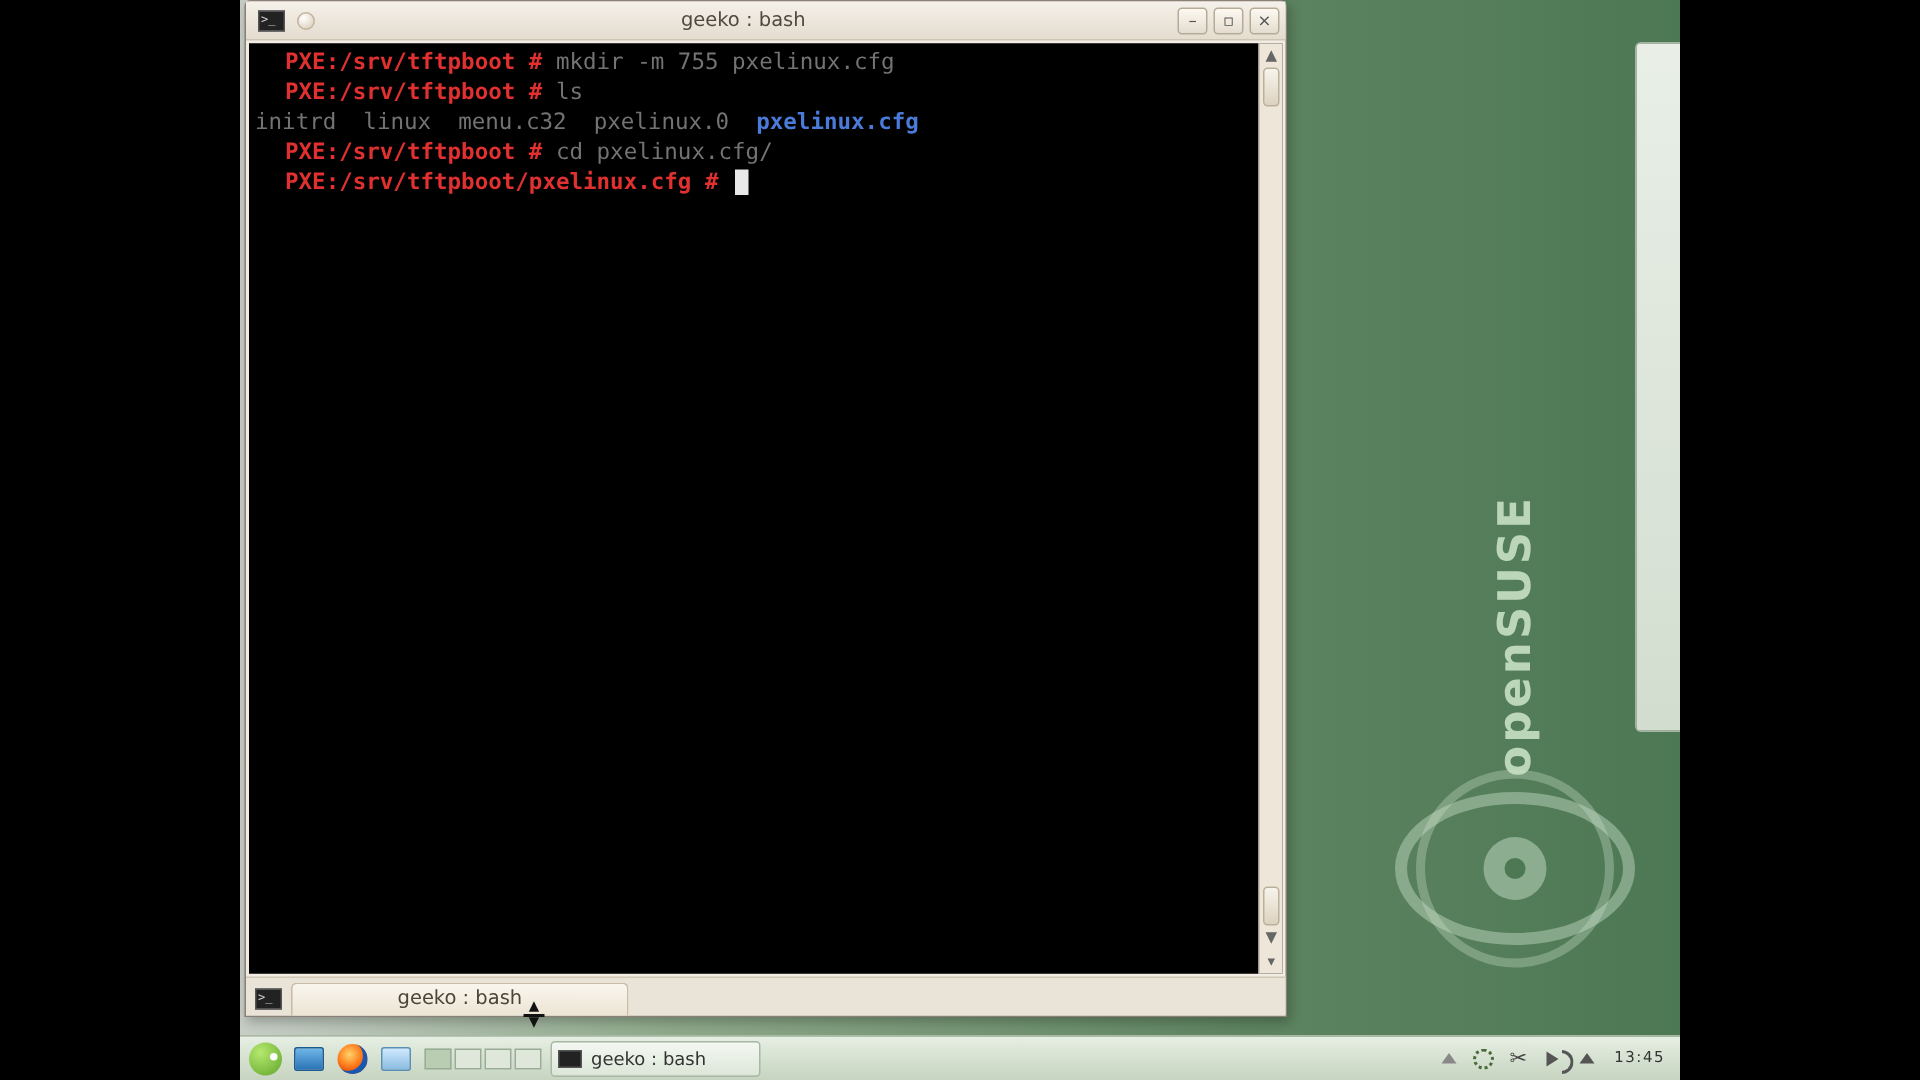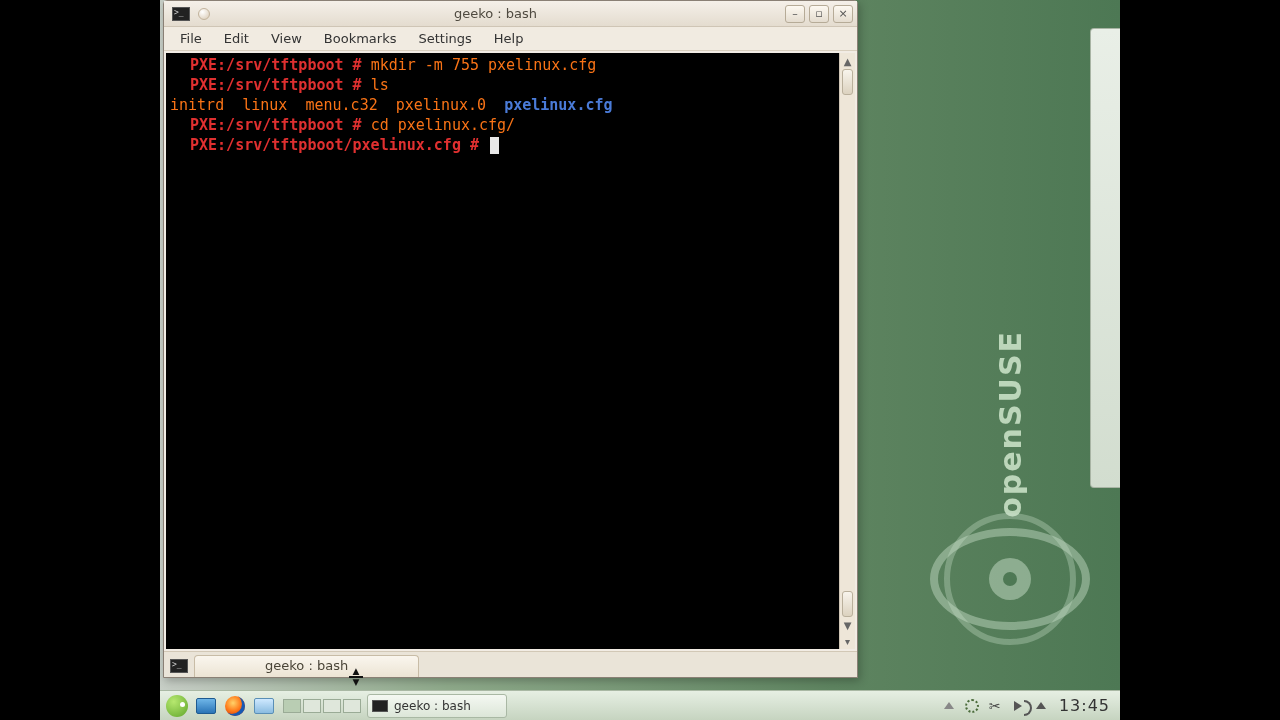--- a/index.html
+++ b/index.html
@@ -82,21 +82,21 @@
   .menubar .mi{padding:3px 10px;color:#333;border-radius:3px;}
 
   .term-wrap{flex:1;display:flex;background:#000;margin:2px;position:relative;}
   .term{
     flex:1;background:#000;color:#ccc;
     font-family:"DejaVu Sans Mono","Liberation Mono",monospace;
     font-size:15px; line-height:20px;
     padding:2px 4px; white-space:pre;
   }
   .prompt{color:#e03030;font-weight:bold;margin-left:20px;}
-  .cmd{color:#f97316;}
+  .cmd{color:#737373;}
   .dir{color:#4a7bd8;font-weight:bold;}
   .cursor{display:inline-block;width:9px;height:17px;background:#e8e8e8;vertical-align:text-bottom;margin-left:2px;}
   .vscroll{width:16px;background:#eee6d8;border-left:1px solid #cfc5b5;display:flex;flex-direction:column;}
   .vscroll .arr{height:16px;display:flex;align-items:center;justify-content:center;font-size:10px;color:#666;}
   .vscroll .track{flex:1;position:relative;}
   .vscroll .thumb{position:absolute;left:2px;right:2px;height:26px;background:linear-gradient(#f8f4ec,#dcd2bf);border:1px solid #bab09c;border-radius:3px;}
 
   .tabbar{height:26px;background:#eae4d8;border-top:1px solid #d2c8b6;display:flex;align-items:flex-end;padding:0 4px;}
   .tabbar .tabicon{width:18px;height:14px;background:#222;border:1px solid #555;margin:0 6px 4px 2px;position:relative;}
   .tabbar .tabicon::after{content:">_";color:#ccc;font:8px monospace;position:absolute;left:1px;top:0;}
@@ -121,21 +121,21 @@
   .taskbtn{height:24px;border:1px solid #a9b8a4;background:linear-gradient(#f4f8f2,#dce6d8);border-radius:3px;display:flex;align-items:center;padding:0 10px 0 4px;gap:6px;color:#333;font-size:12px;min-width:140px;}
   .taskbtn .ico{width:16px;height:12px;background:#222;border:1px solid #555;position:relative;}
   .spacer{flex:1;}
   .tray{display:flex;align-items:center;gap:5px;font-size:12px;color:#333;}
   .tray .ic{width:18px;height:18px;display:flex;align-items:center;justify-content:center;color:#444;}
   .arrow-up{width:0;height:0;border-left:5px solid transparent;border-right:5px solid transparent;border-bottom:7px solid #555;}
   .gear{width:14px;height:14px;border-radius:50%;border:2px dotted #4a6b3a;}
   .clip{font-size:14px;}
   .spk{width:0;height:0;border-top:5px solid transparent;border-bottom:5px solid transparent;border-left:8px solid #555;position:relative;}
   .spk::after{content:"";position:absolute;left:2px;top:-6px;width:6px;height:12px;border:2px solid #555;border-left:none;border-radius:0 12px 12px 0;}
-  .clock{font-size:16px;letter-spacing:1px;margin:0 6px 0 4px;}
+  .clock{font-size:10px;letter-spacing:1px;margin:0 6px 0 4px;}
 
   .resize-cursor{
     position:absolute; width:22px;height:22px;
     display:flex;flex-direction:column;align-items:center;justify-content:center;
     color:#111;font-size:14px;pointer-events:none;
   }
   .resize-cursor::before{content:"▲";font-size:9px;line-height:7px;}
   .resize-cursor::after{content:"▼";font-size:9px;line-height:7px;}
   .resize-cursor .bar{width:14px;border-top:2px solid #111;margin:1px 0;}
 </style>
@@ -154,28 +154,20 @@
 
   <div class="window">
     <div class="titlebar">
       <div class="app-icon"></div>
       <div class="deco"></div>
       <div class="title">geeko : bash</div>
       <div class="winbtn">–</div>
       <div class="winbtn">▫</div>
       <div class="winbtn">×</div>
     </div>
-    <div class="menubar">
-      <div class="mi">File</div>
-      <div class="mi">Edit</div>
-      <div class="mi">View</div>
-      <div class="mi">Bookmarks</div>
-      <div class="mi">Settings</div>
-      <div class="mi">Help</div>
-    </div>
     <div class="term-wrap">
       <div class="term" id="term"><div><span class="prompt">PXE:/srv/tftpboot # </span><span class="cmd">mkdir -m 755 pxelinux.cfg</span></div><div><span class="prompt">PXE:/srv/tftpboot # </span><span class="cmd">ls</span></div><div><span class="cmd">initrd  linux  menu.c32  pxelinux.0  </span><span class="dir">pxelinux.cfg</span></div><div><span class="prompt">PXE:/srv/tftpboot # </span><span class="cmd">cd pxelinux.cfg/</span></div><div><span class="prompt">PXE:/srv/tftpboot/pxelinux.cfg # </span><span class="cmd"></span><span class="cursor"></span></div></div>
       <div class="vscroll">
         <div class="arr">▲</div>
         <div class="track">
           <div class="thumb" style="top:0"></div>
           <div class="thumb" style="bottom:0"></div>
         </div>
         <div class="arr">▼</div>
         <div class="arr">▾</div>

